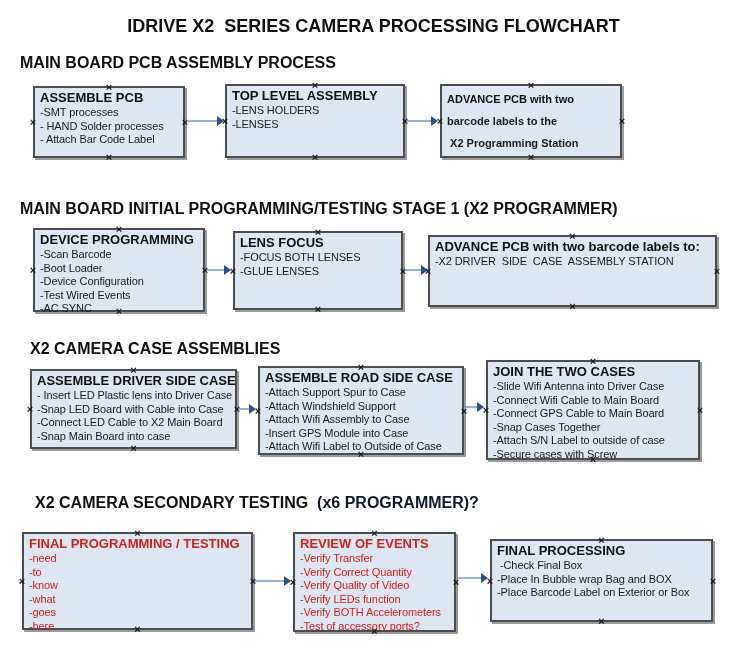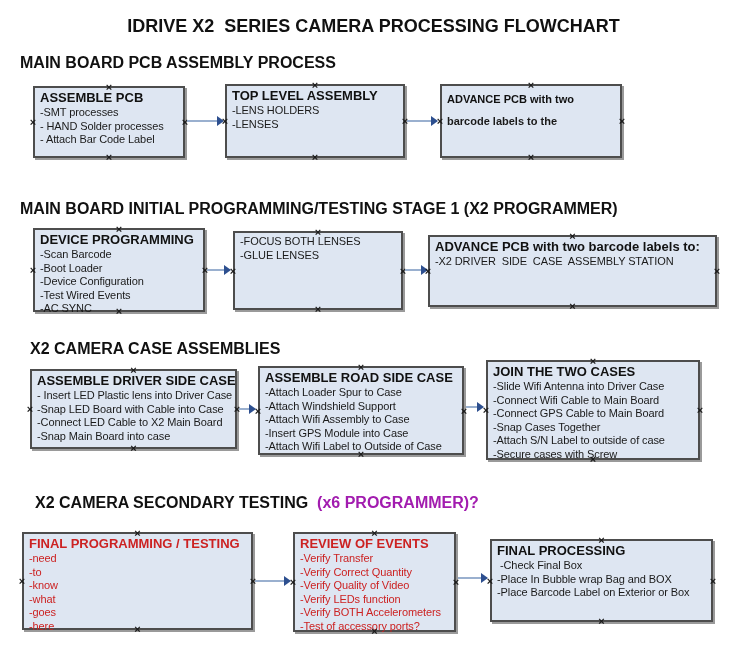--- a/index.html
+++ b/index.html
@@ -1,21 +1,21 @@
 <!DOCTYPE html>
 <html><head>
 <meta charset="utf-8">
 <style>
   html,body{margin:0;padding:0;background:#fff;}
   .page{position:relative;width:747px;height:662px;background:#ffffff;
         font-family:Liberation Sans, sans-serif;overflow:hidden;}
   .main-title{position:absolute;top:16px;left:0;width:747px;text-align:center;
         font-size:18px;font-weight:bold;color:#111;white-space:pre;}
   .section-header{position:absolute;font-size:16px;font-weight:bold;color:#111;white-space:pre;}
-  .section-header .red-part{color:#a21caf;}
+  .section-header .red-part{color:#0f172a;}
   .flow-box{position:absolute;background:#dee6f2;border:2px solid #4d4d4d;
         box-shadow:2px 2px 0 #9a9a9a;box-sizing:border-box;padding:2px 3px 2px 5px;}
   .box-title{font-size:13px;font-weight:bold;color:#111;line-height:16px;white-space:pre;}
   .box-line{font-size:11px;color:#1a1a1a;line-height:13.5px;white-space:pre;letter-spacing:-0.1px;}
   .bold-lines .box-title,.bold-lines .box-line{font-size:11px;font-weight:bold;line-height:22px;letter-spacing:0;}
   .red-box .box-title,.red-box .box-line{color:#cc2222;}
   .handle{position:absolute;font-size:11px;font-weight:bold;color:#1a1a1a;line-height:10px;width:8px;height:10px;text-align:center;}
   .h-top{top:-6px;left:50%;margin-left:-4px;}
   .h-bottom{bottom:-6px;left:50%;margin-left:-4px;}
   .h-left{left:-6px;top:50%;margin-top:-5px;}
@@ -66,20 +66,21 @@
       <span class="arrow-head"></span>
     </div>
 
     <div class="flow-box bold-lines" style="left:440px;top:84px;width:182px;height:74px;">
       <span class="handle h-top">×</span>
       <span class="handle h-bottom">×</span>
       <span class="handle h-left">×</span>
       <span class="handle h-right">×</span>
       <div class="box-title">ADVANCE PCB with two</div>
       <div class="box-line">barcode labels to the</div>
+      <div class="box-line"> X2 Programming Station</div>
     </div>
   </div>
 
   <div>
     <div class="section-header" style="left:20px;top:200px;">MAIN BOARD INITIAL PROGRAMMING/TESTING STAGE 1 (X2 PROGRAMMER)</div>
 
     <div class="flow-box" style="left:33px;top:228px;width:172px;height:84px;">
       <span class="handle h-top">×</span>
       <span class="handle h-bottom">×</span>
       <span class="handle h-left">×</span>
@@ -95,20 +96,21 @@
     <div class="flow-arrow" style="left:207px;top:262px;width:24px;">
       <span class="arrow-line"></span>
       <span class="arrow-head"></span>
     </div>
 
     <div class="flow-box" style="left:233px;top:231px;width:170px;height:79px;">
       <span class="handle h-top">×</span>
       <span class="handle h-bottom">×</span>
       <span class="handle h-left">×</span>
       <span class="handle h-right">×</span>
+      <div class="box-title">LENS FOCUS</div>
       <div class="box-line">-FOCUS BOTH LENSES</div>
       <div class="box-line">-GLUE LENSES</div>
     </div>
 
     <div class="flow-arrow" style="left:405px;top:262px;width:23px;">
       <span class="arrow-line"></span>
       <span class="arrow-head"></span>
     </div>
 
     <div class="flow-box" style="left:428px;top:235px;width:289px;height:72px;">
@@ -140,21 +142,21 @@
       <span class="arrow-line"></span>
       <span class="arrow-head"></span>
     </div>
 
     <div class="flow-box" style="left:258px;top:366px;width:206px;height:89px;">
       <span class="handle h-top">×</span>
       <span class="handle h-bottom">×</span>
       <span class="handle h-left">×</span>
       <span class="handle h-right">×</span>
       <div class="box-title">ASSEMBLE ROAD SIDE CASE</div>
-      <div class="box-line">-Attach Loader Spur to Case</div>
+      <div class="box-line">-Attach Support Spur to Case</div>
       <div class="box-line">-Attach Windshield Support</div>
       <div class="box-line">-Attach Wifi Assembly to Case</div>
       <div class="box-line">-Insert GPS Module into Case</div>
       <div class="box-line">-Attach Wifi Label to Outside of Case</div>
     </div>
 
     <div class="flow-arrow" style="left:466px;top:399px;width:18px;">
       <span class="arrow-line"></span>
       <span class="arrow-head"></span>
     </div>

